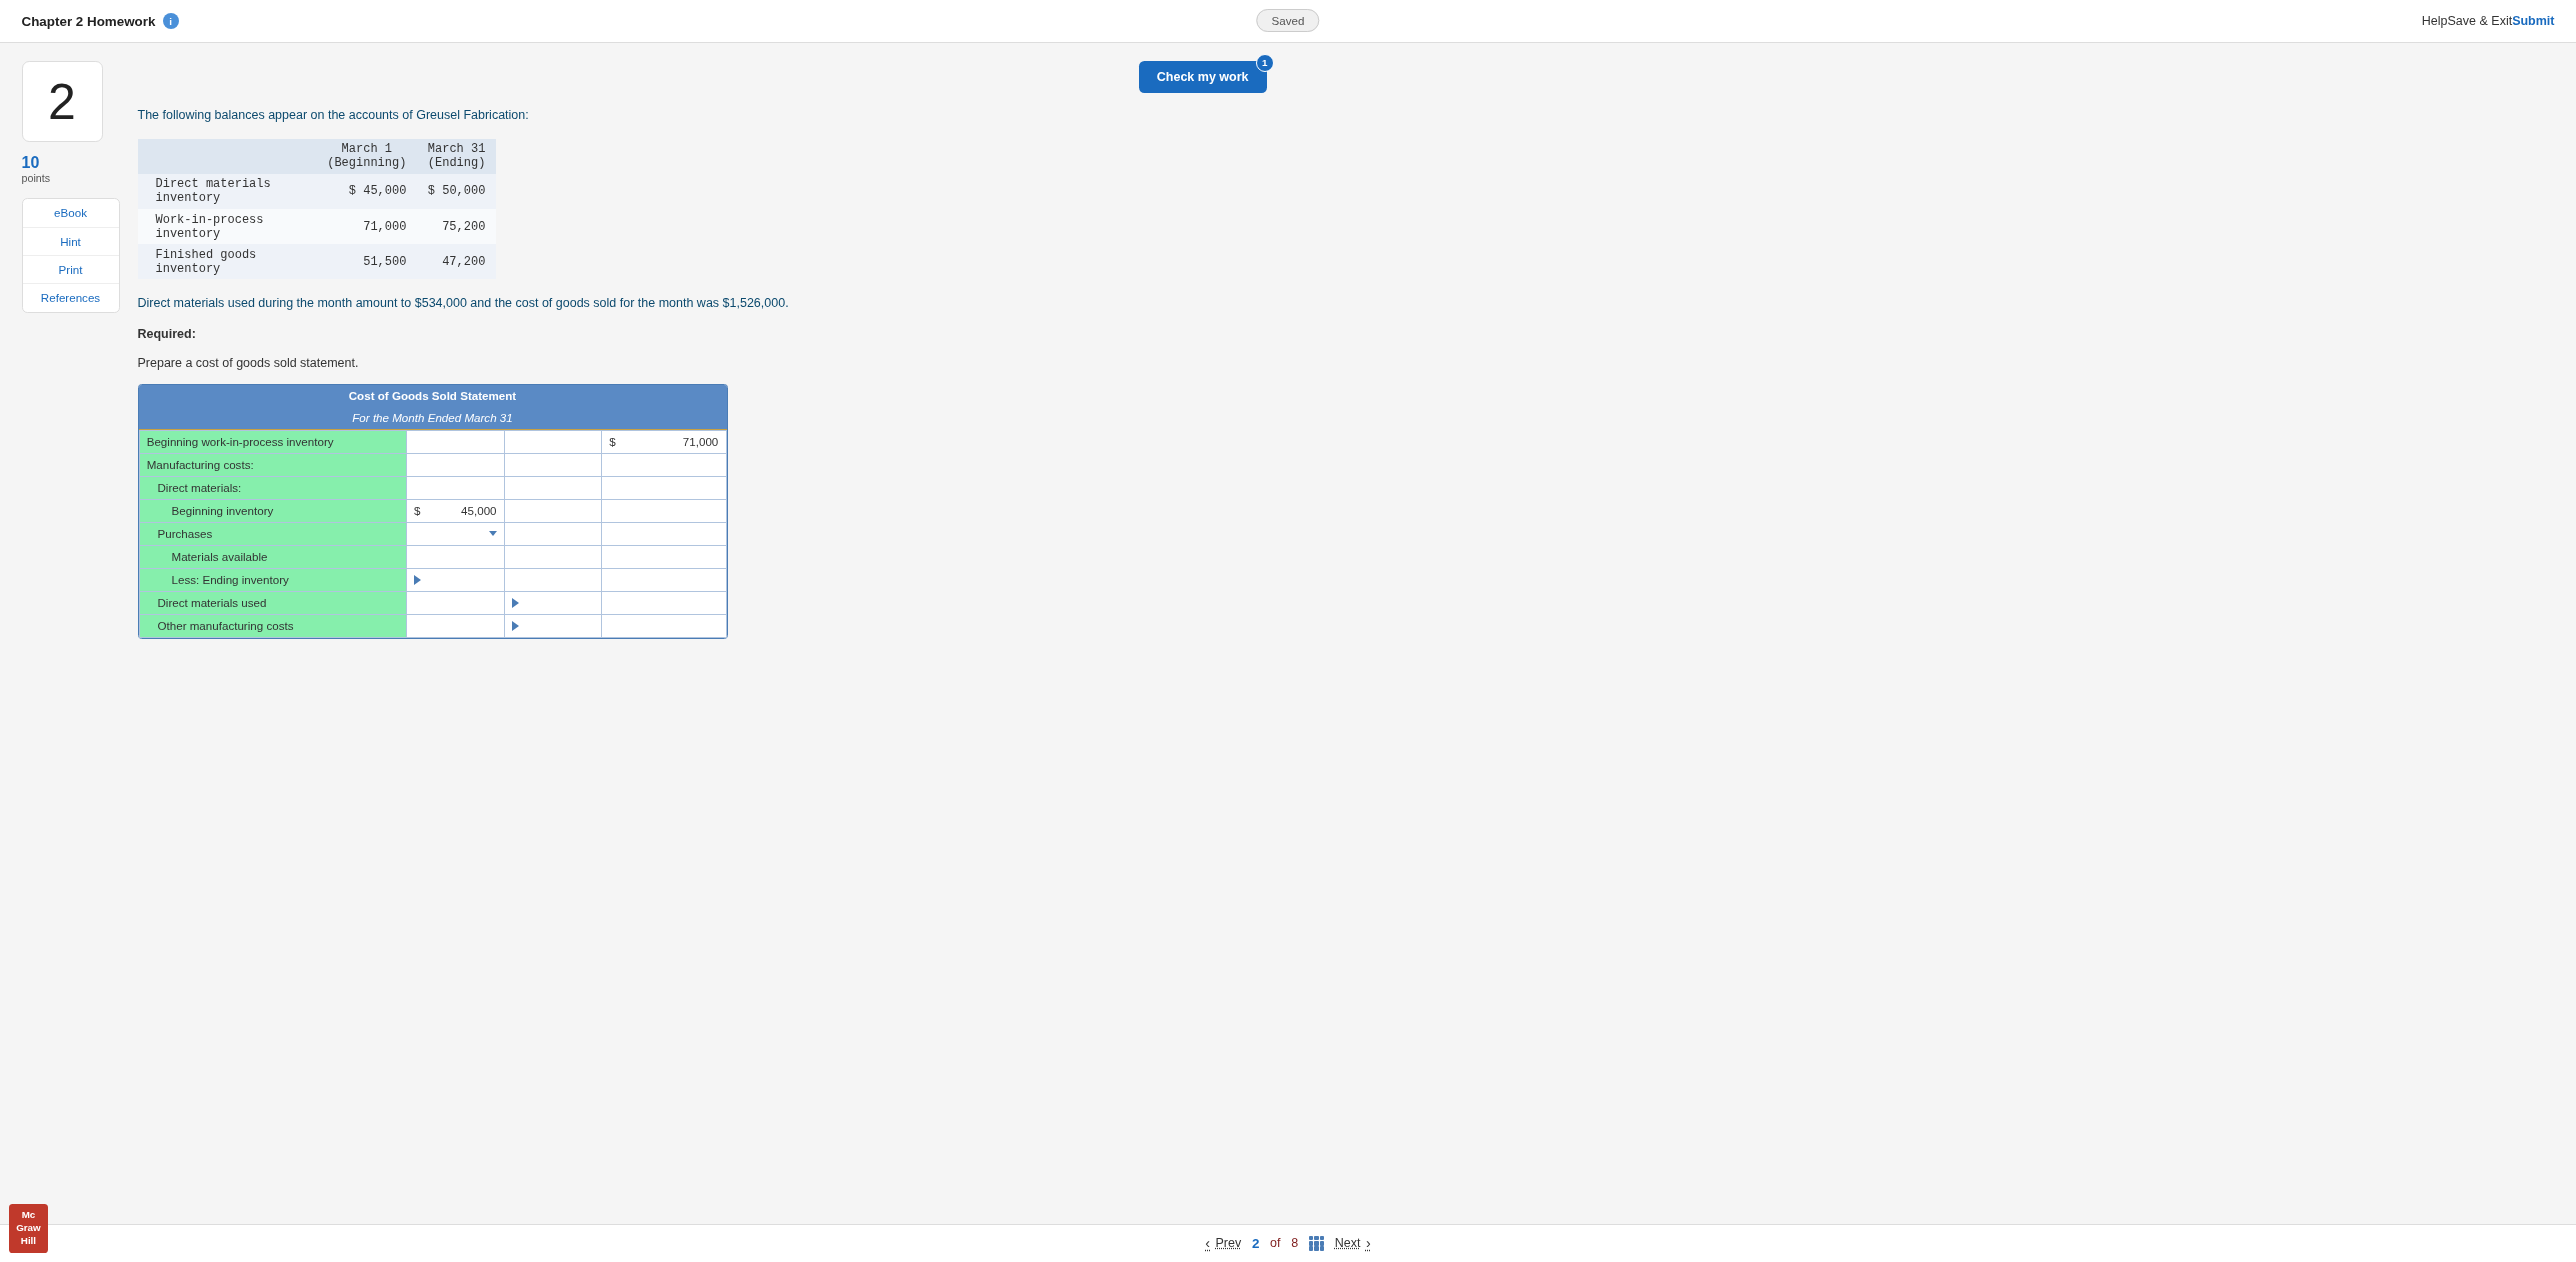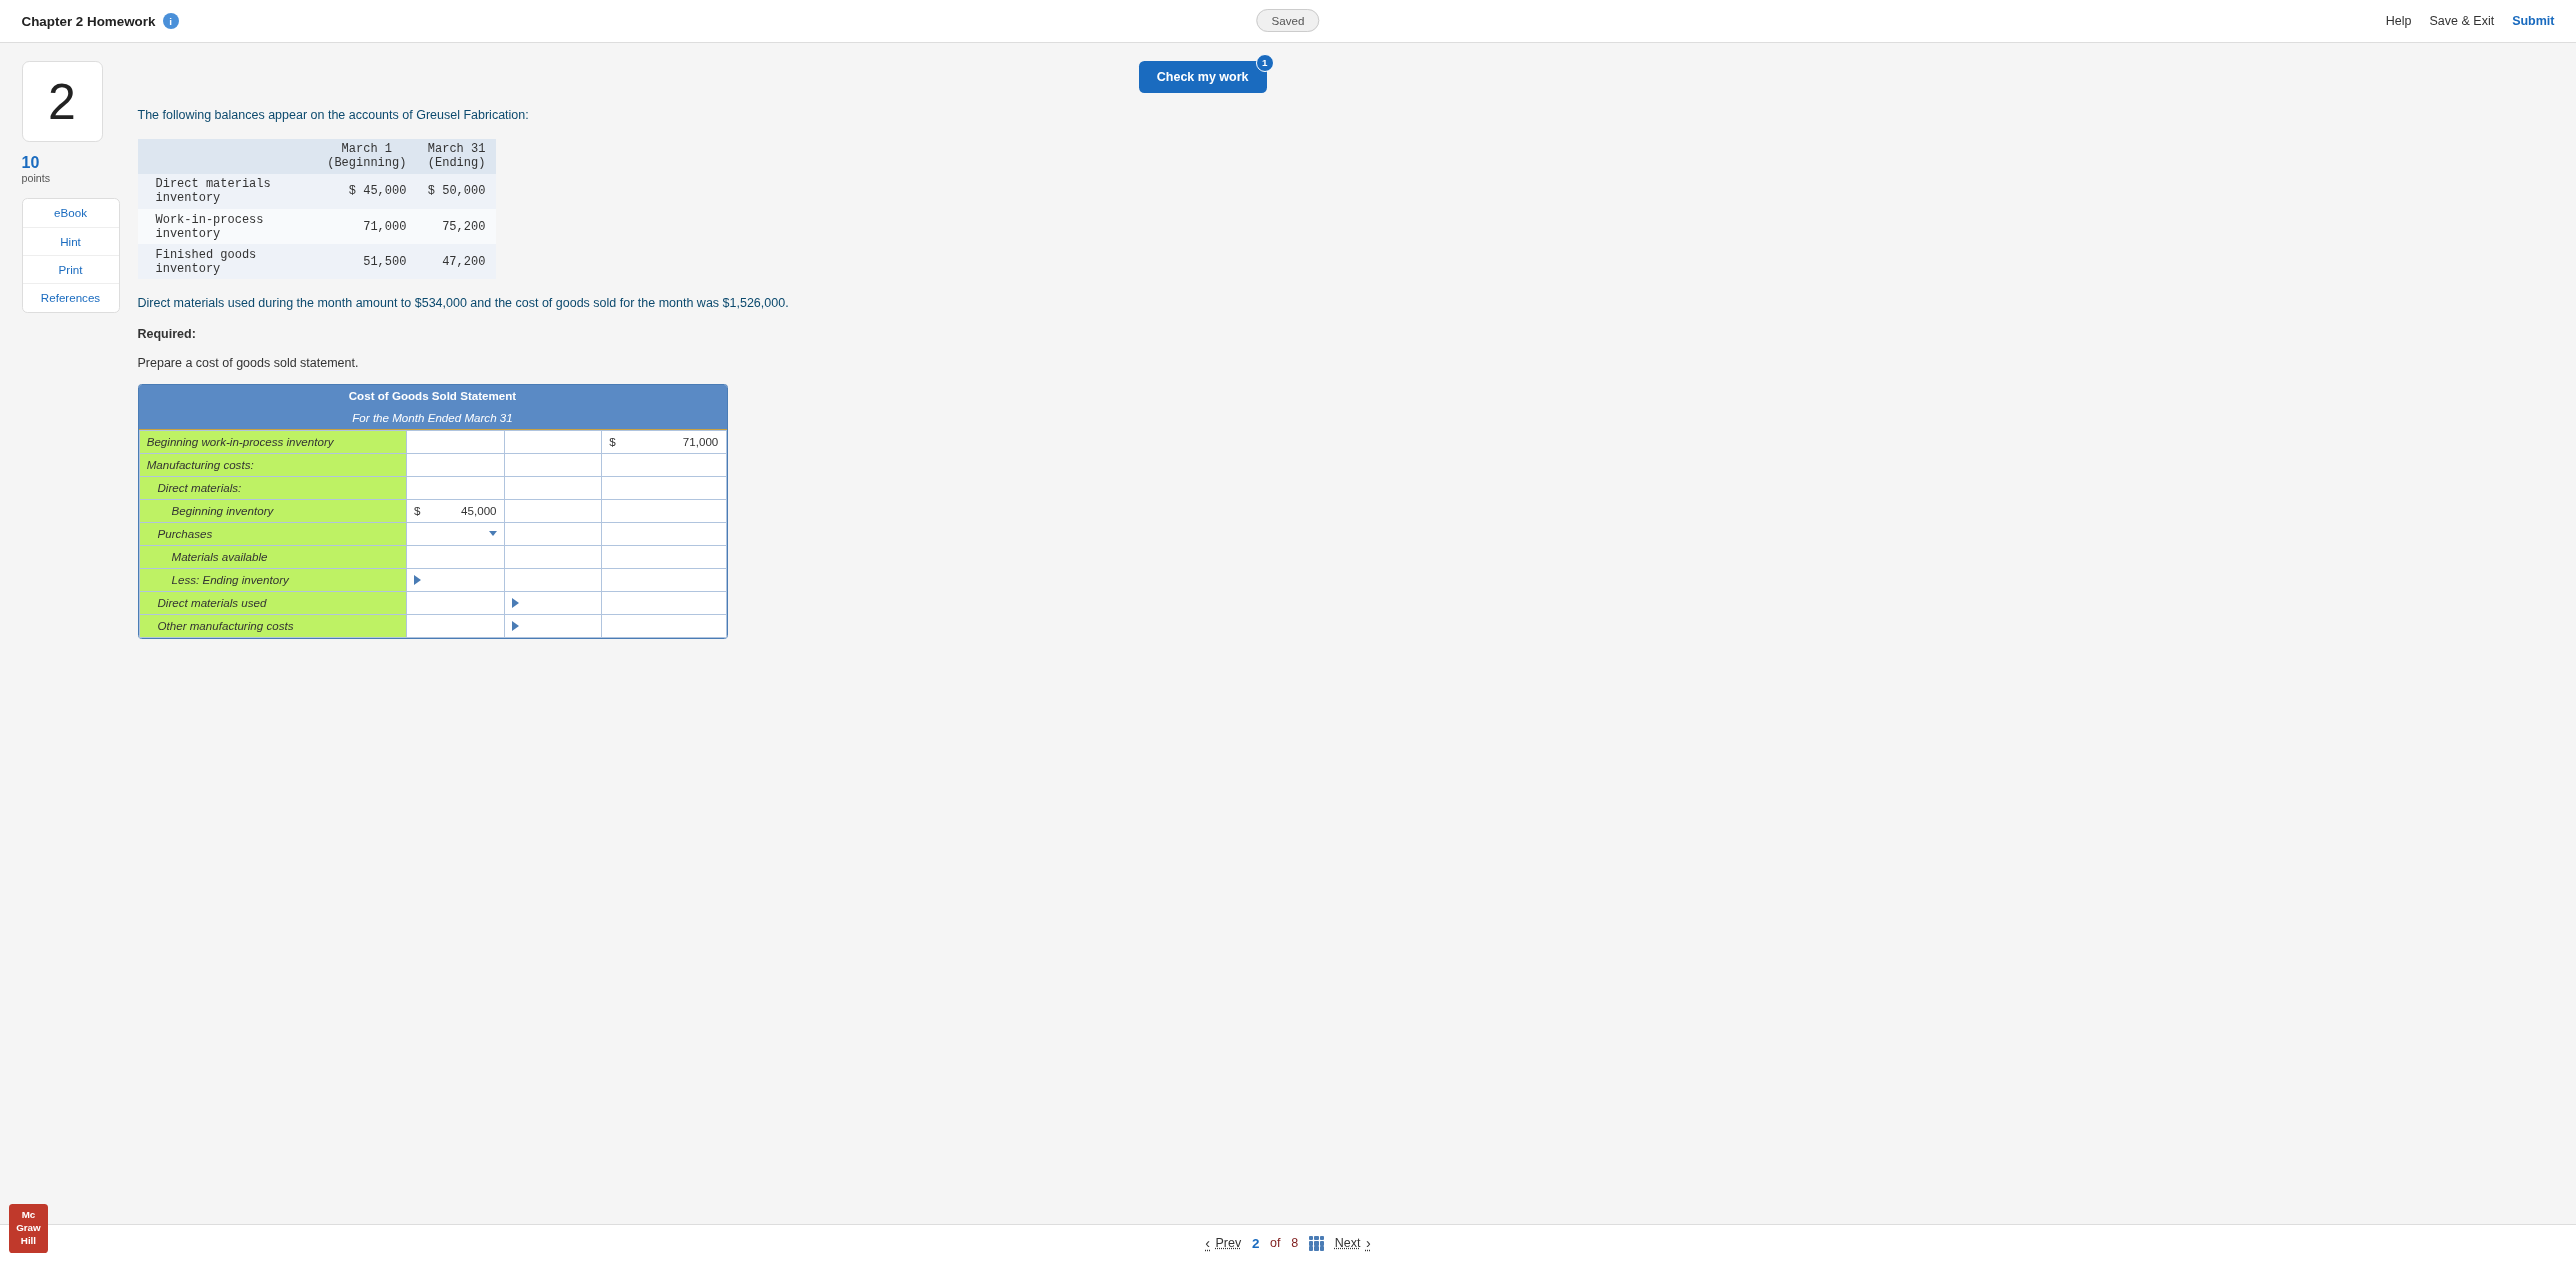--- a/index.html
+++ b/index.html
@@ -44,21 +44,20 @@
       border: 0.9px solid #ccc;
       border-radius: 18px;
       padding: 3.6px 14.3px;
       font-size: 11.6px;
       color: #555;
     }
     .nav-right {
       margin-left: auto;
       display: flex;
       align-items: center;
-      gap: 18px;
     }
     .nav-link {
       font-size: 12.5px;
       color: #333;
       cursor: pointer;
       font-weight: 500;
     }
     .nav-link.blue { color: #1a6bbf; font-weight: 700; }
 
     
@@ -235,22 +234,21 @@
       font-size: 11.6px;
       background: #fff;
     }
     .cogs-table td {
       padding: 4.5px 7.2px;
       border: 0.9px solid #b0c4de;
       white-space: nowrap;
     }
     .cogs-table td.label-col {
       width: 268px;
-      background: #bef264;
-      font-style: italic;
+      background: #86efac;
     }
     .cogs-table td.input-col {
       width: 98px;
       background: #fff;
       min-width: 81px;
     }
     .cogs-table td.input-col2 {
       width: 98px;
       background: #fff;
     }

